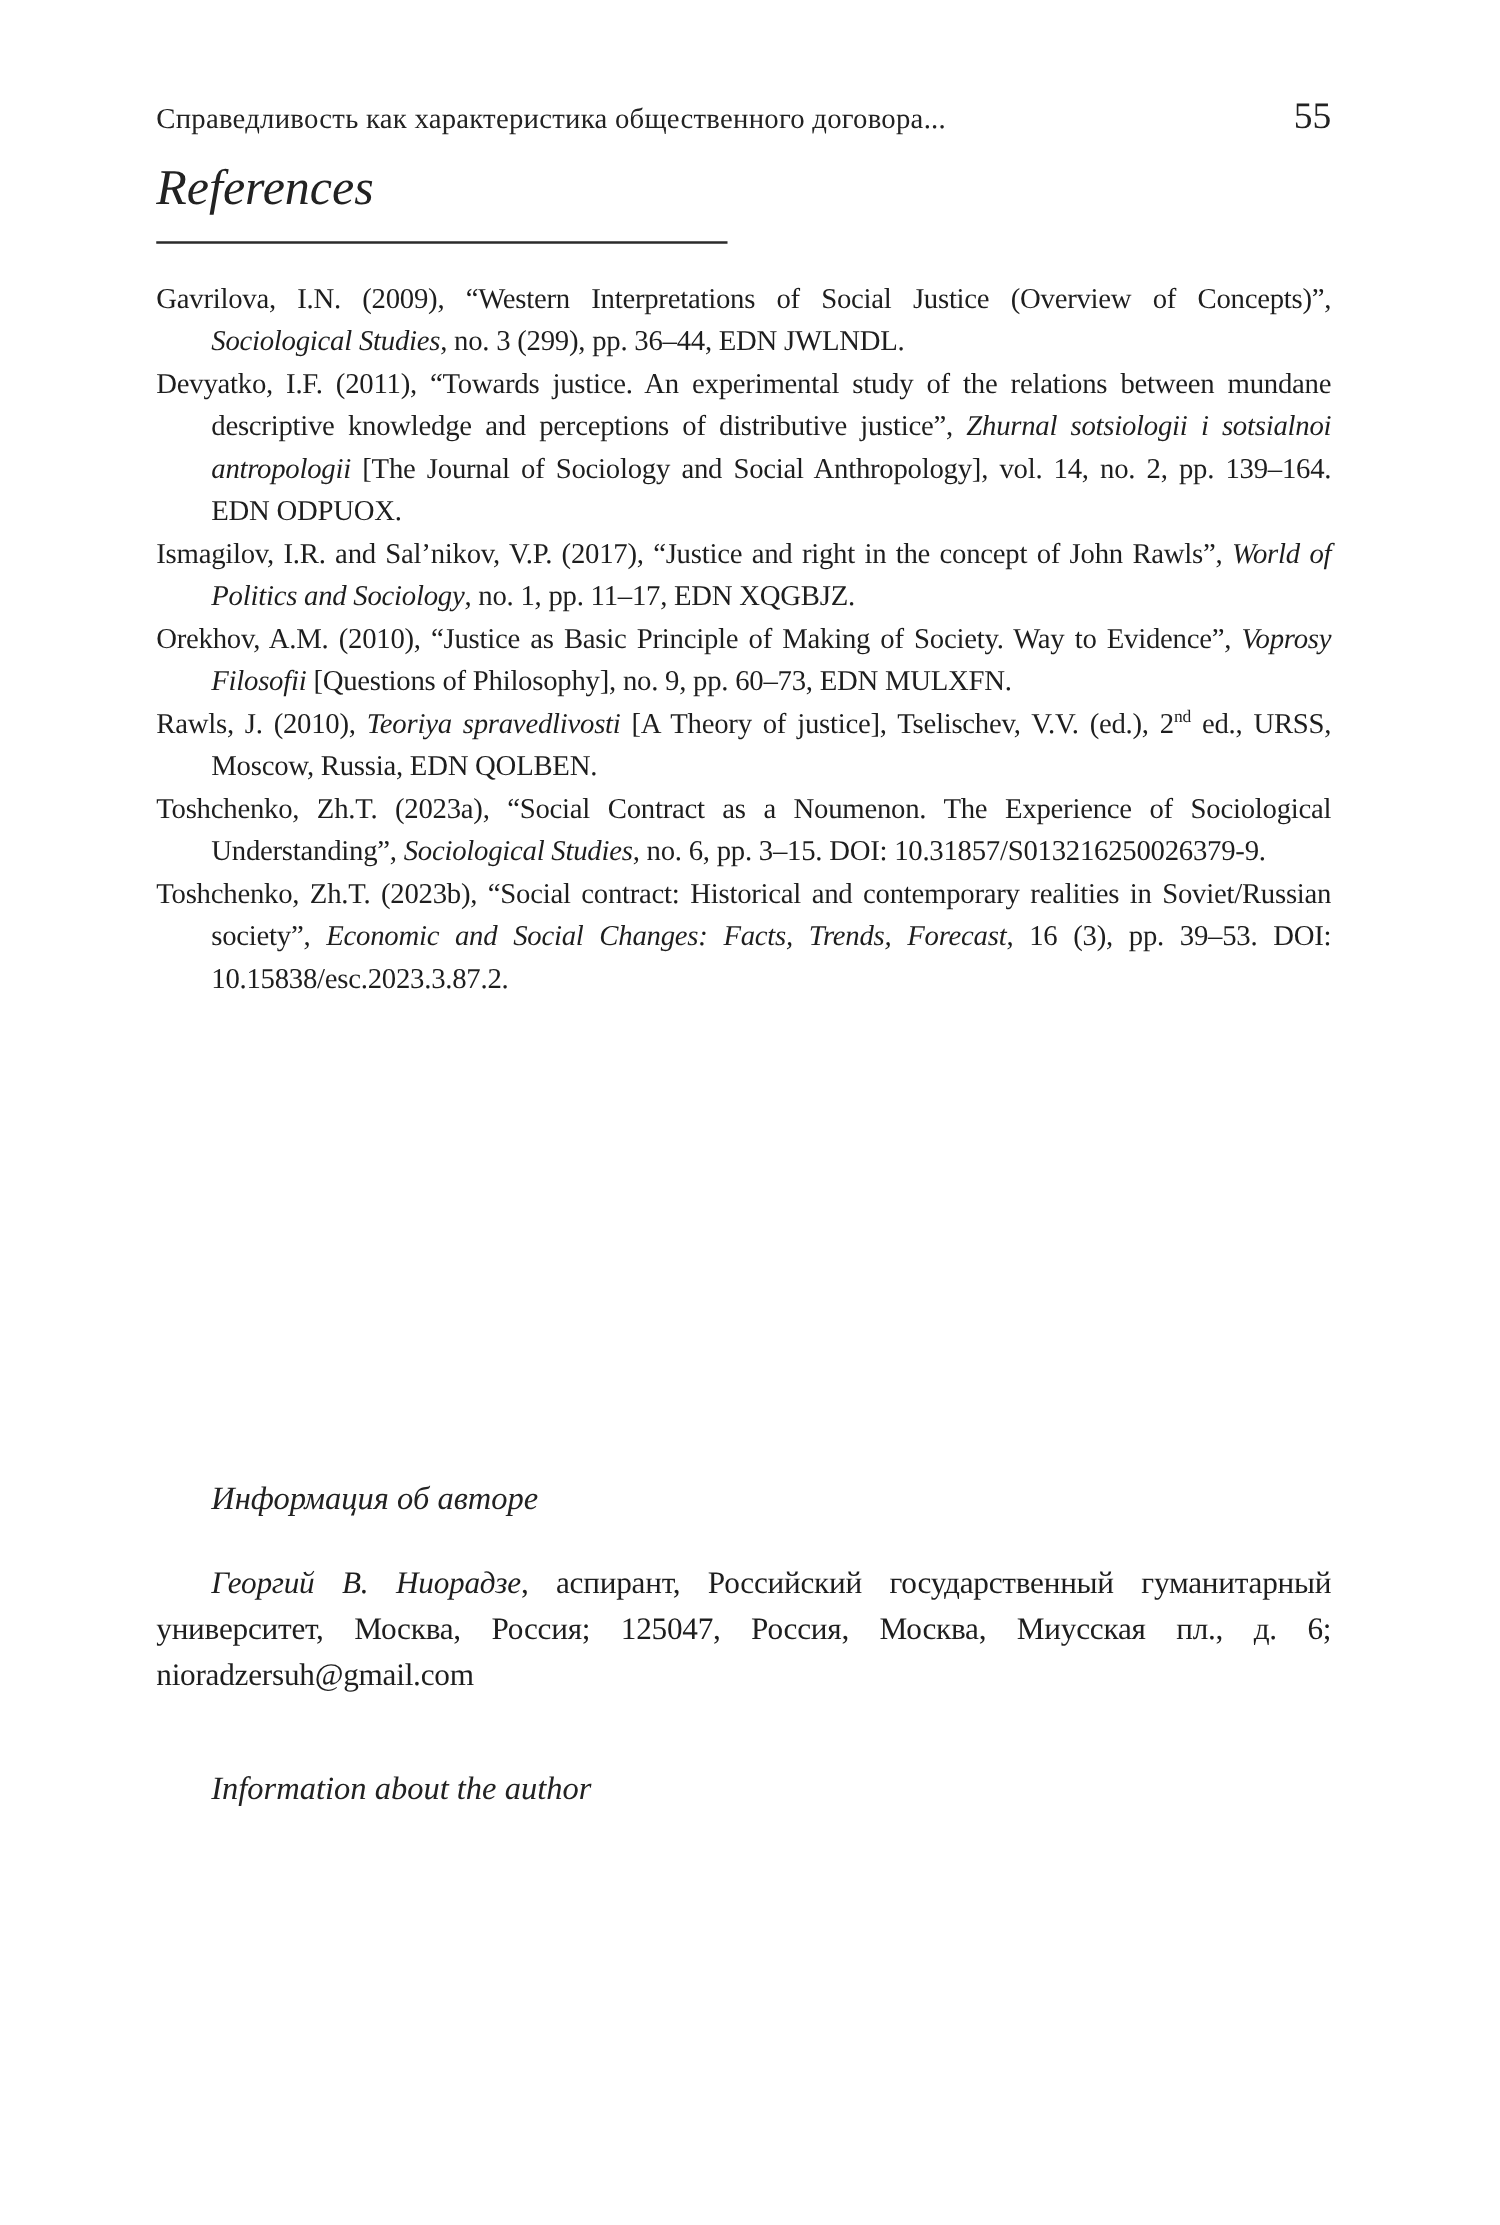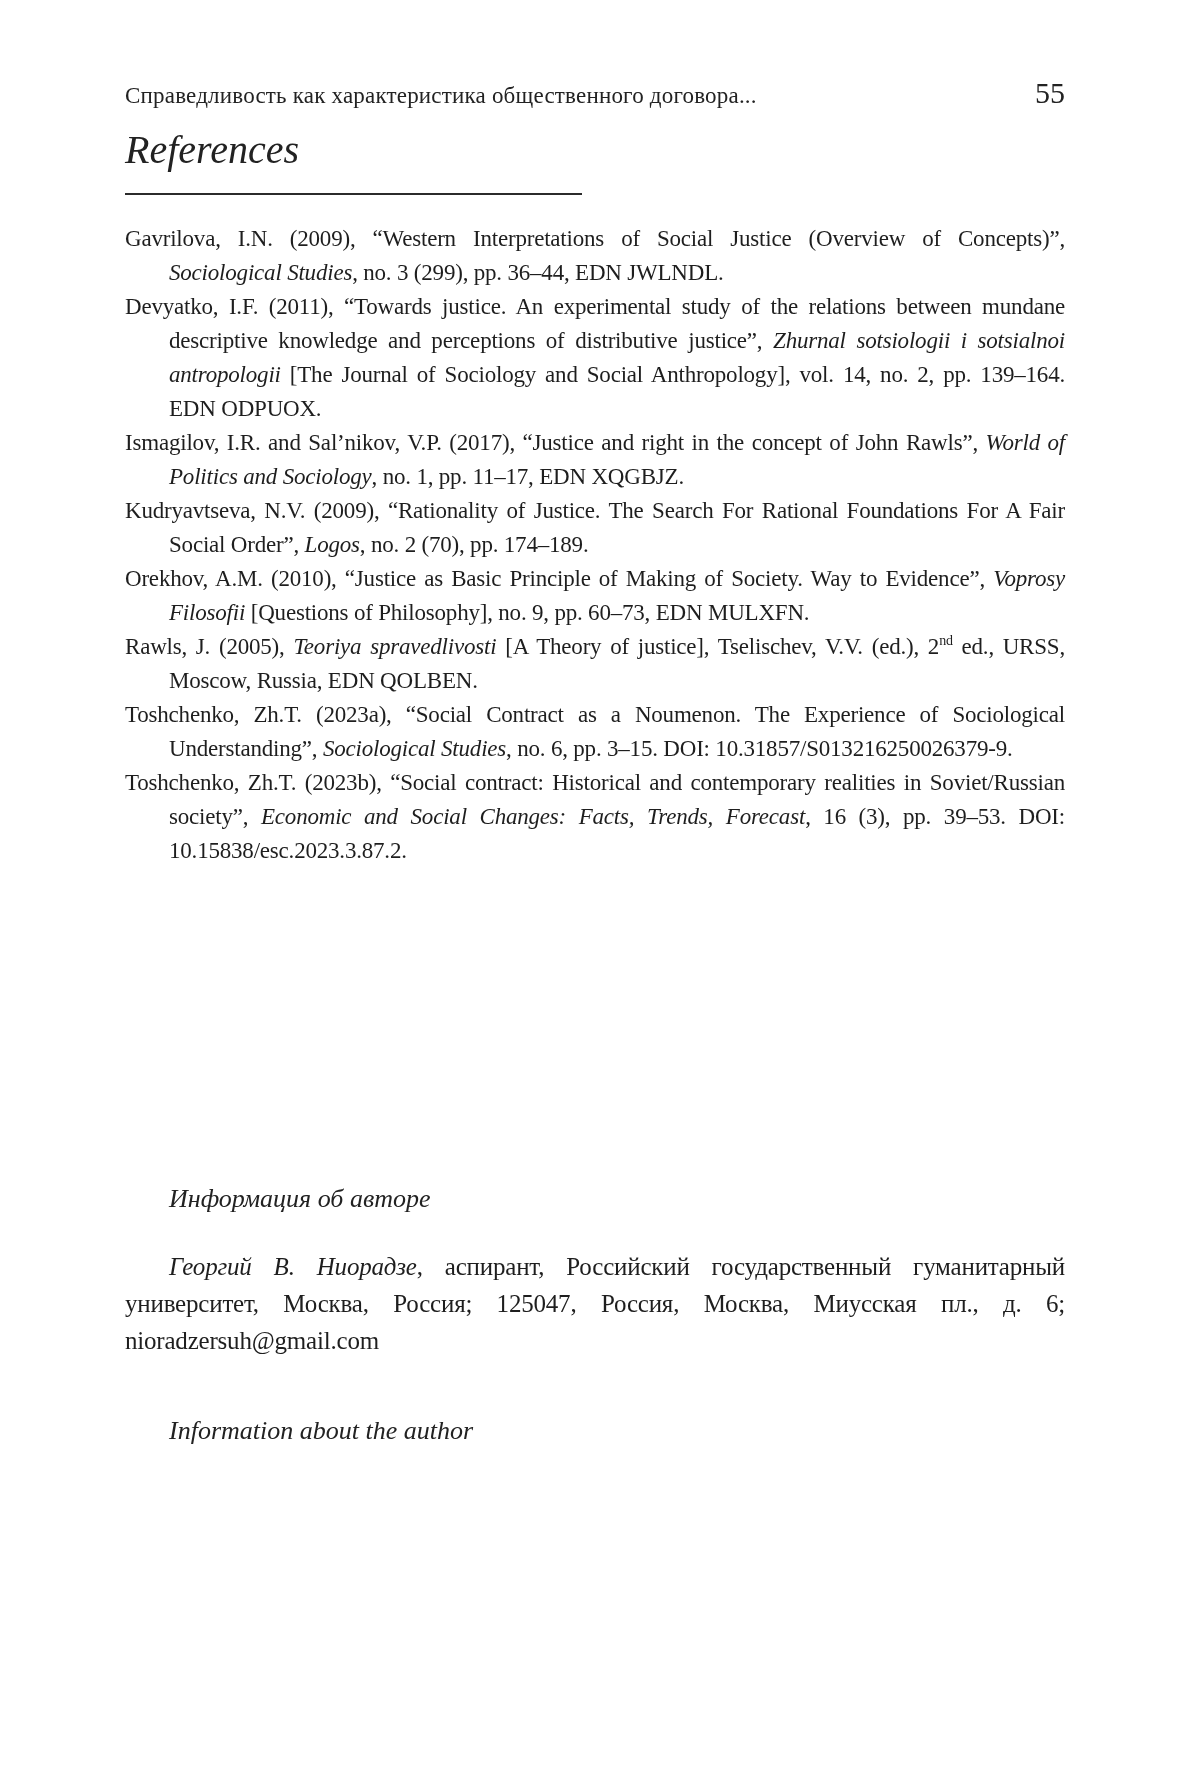--- a/index.html
+++ b/index.html
@@ -115,23 +115,22 @@
     <span class="page-number">55</span>
   </header>
 
   <h1 class="refs-heading">References</h1>
   <div class="heading-rule"></div>
 
   <section class="references">
     <p class="ref"><span>Gavrilova, I.N. (2009), “Western Interpretations of Social Justice (Overview of Concepts)”, </span><span class="it">Sociological Studies</span><span>, no. 3 (299), pp. 36–44, EDN JWLNDL.</span></p>
     <p class="ref"><span>Devyatko, I.F. (2011), “Towards justice. An experimental study of the relations between mundane descriptive knowledge and perceptions of distributive justice”, </span><span class="it">Zhurnal sotsiologii i sotsialnoi antropologii</span><span> [The Journal of Sociology and Social Anthropology], vol. 14, no. 2, pp. 139–164. EDN ODPUOX.</span></p>
     <p class="ref"><span>Ismagilov, I.R. and Sal’nikov, V.P. (2017), “Justice and right in the concept of John Rawls”, </span><span class="it">World of Politics and Sociology</span><span>, no. 1, pp. 11–17, EDN XQGBJZ.</span></p>
-    <p class="ref"><span>Kudryavtseva, N.V. (2009), “Rationality of Justice. The Search For Rational Foundations For A Fair Social Order”, </span><span class="it">Logos</span><span>, no. 2 (70), pp. 174–189.</span></p>
     <p class="ref"><span>Orekhov, A.M. (2010), “Justice as Basic Principle of Making of Society. Way to Evidence”, </span><span class="it">Voprosy Filosofii</span><span> [Questions of Philosophy], no. 9, pp. 60–73, EDN MULXFN.</span></p>
-    <p class="ref"><span>Rawls, J. (2005), </span><span class="it">Teoriya spravedlivosti</span><span> [A Theory of justice], Tselischev, V.V. (ed.), 2</span><span class="sup">nd</span><span> ed., URSS, Moscow, Russia, EDN QOLBEN.</span></p>
+    <p class="ref"><span>Rawls, J. (2010), </span><span class="it">Teoriya spravedlivosti</span><span> [A Theory of justice], Tselischev, V.V. (ed.), 2</span><span class="sup">nd</span><span> ed., URSS, Moscow, Russia, EDN QOLBEN.</span></p>
     <p class="ref"><span>Toshchenko, Zh.T. (2023a), “Social Contract as a Noumenon. The Experience of Sociological Understanding”, </span><span class="it">Sociological Studies</span><span>, no. 6, pp. 3–15. DOI: 10.31857/S013216250026379-9.</span></p>
     <p class="ref"><span>Toshchenko, Zh.T. (2023b), “Social contract: Historical and contemporary realities in Soviet/Russian society”, </span><span class="it">Economic and Social Changes: Facts, Trends, Forecast</span><span>, 16 (3), pp. 39–53. DOI: 10.15838/esc.2023.3.87.2.</span></p>
   </section>
 
   <section class="author-section ru">
     <h2 class="sec-heading">Информация об авторе</h2>
     <p class="author-para"><span class="it">Георгий В. Ниорадзе</span><span>, аспирант, Российский государственный гуманитарный университет, Москва, Россия; 125047, Россия, Москва, Миусская пл., д. 6; nioradzersuh@gmail.com</span></p>
   </section>
 
   <section class="author-section en">

